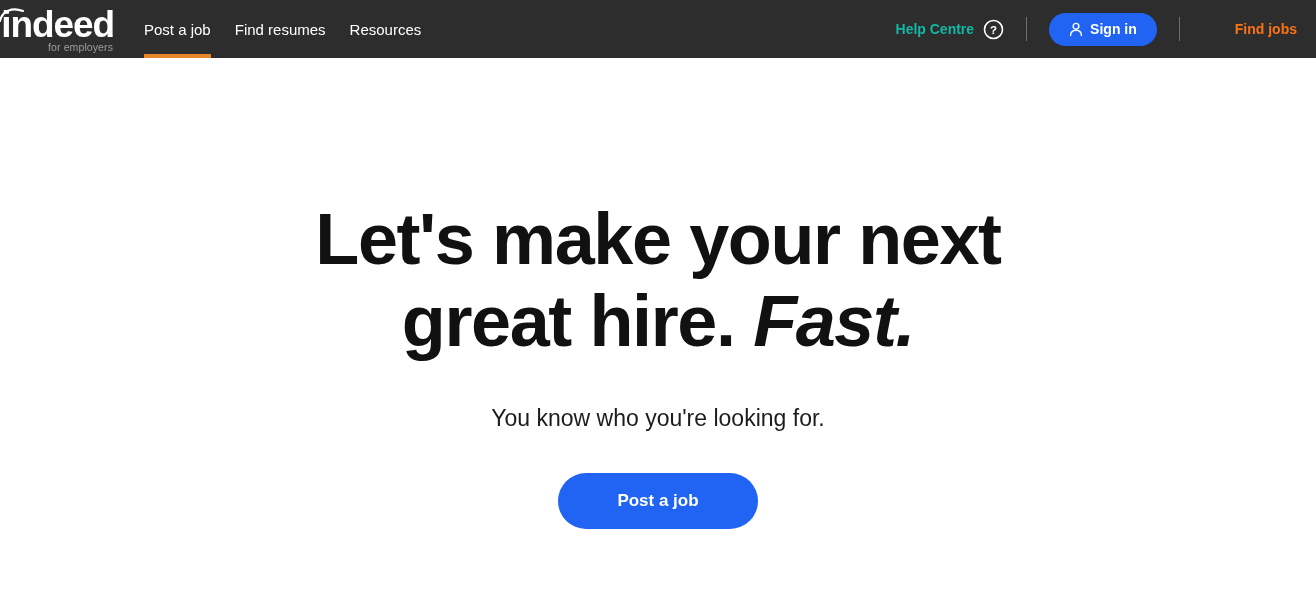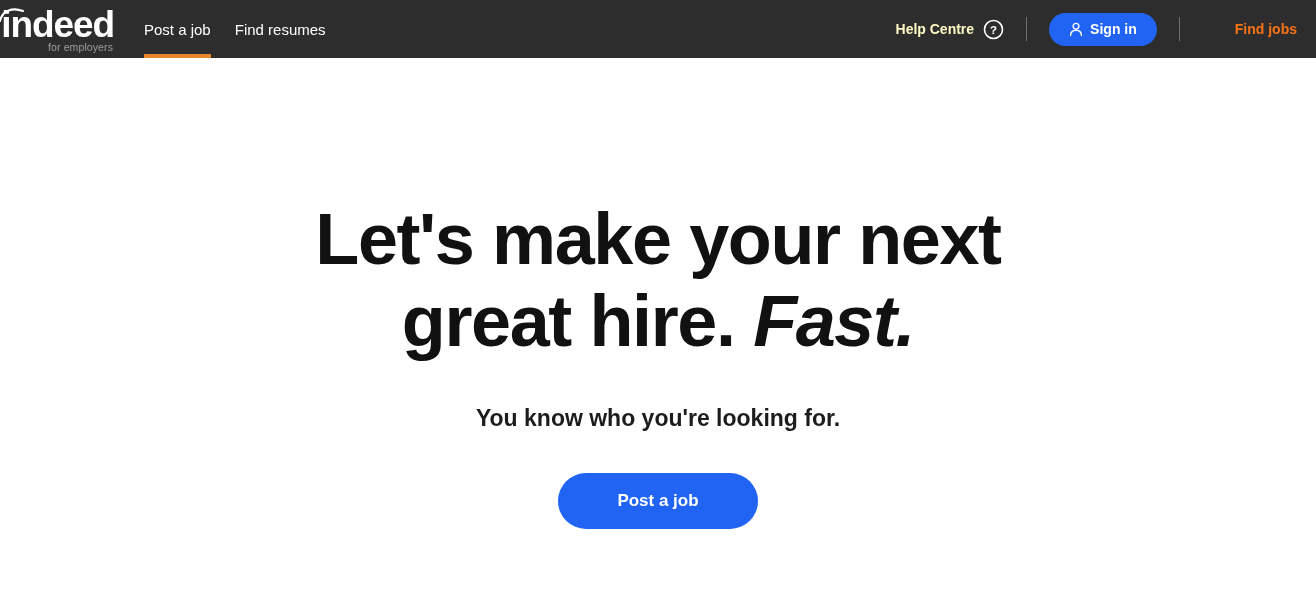--- a/index.html
+++ b/index.html
@@ -90,21 +90,21 @@
   .header-right {
     margin-left: auto;
     display: flex;
     align-items: center;
     gap: 0;
   }
   .help-link {
     display: flex;
     align-items: center;
     gap: 9px;
-    color: #fef9c3;
+    color: #14b8a6;
     font-size: 14px;
     font-weight: bold;
     text-decoration: none;
     cursor: pointer;
     white-space: nowrap;
   }
   .help-icon {
     width: 21px;
     height: 21px;
     display: block;
@@ -165,21 +165,21 @@
   .hero-headline .fast {
     font-style: italic;
     font-weight: bold;
   }
   .hero-sub {
     margin-top: 41px;
     text-align: center;
     font-size: 23px;
     line-height: 30px;
     color: #1c1c1c;
-    font-weight: bold;
+    font-weight: normal;
   }
   .hero-cta {
     margin-top: 40px;
     width: 200px;
     height: 56px;
     background: #2164f3;
     border: none;
     border-radius: 999px;
     color: #ffffff;
     font-family: "Liberation Sans", sans-serif;
@@ -205,20 +205,23 @@
     <span class="brand-tagline">for employers</span>
   </a>
 
   <nav class="nav">
     <a class="nav-item active">
       <span>Post a job</span>
     </a>
     <a class="nav-item">
       <span>Find resumes</span>
     </a>
+    <a class="nav-item">
+      <span>Resources</span>
+    </a>
   </nav>
 
   <div class="header-right">
 
     <a class="help-link">
       <span>Help Centre</span>
       <span class="help-icon">
         <svg width="21" height="21" viewBox="0 0 21 21" fill="none">
           <circle cx="10.5" cy="10.5" r="9" stroke="#ffffff" stroke-width="1.6"></circle>
           <text x="10.5" y="15" text-anchor="middle" font-family="Liberation Sans, sans-serif" font-size="11.5" font-weight="bold" fill="#ffffff">?</text>

